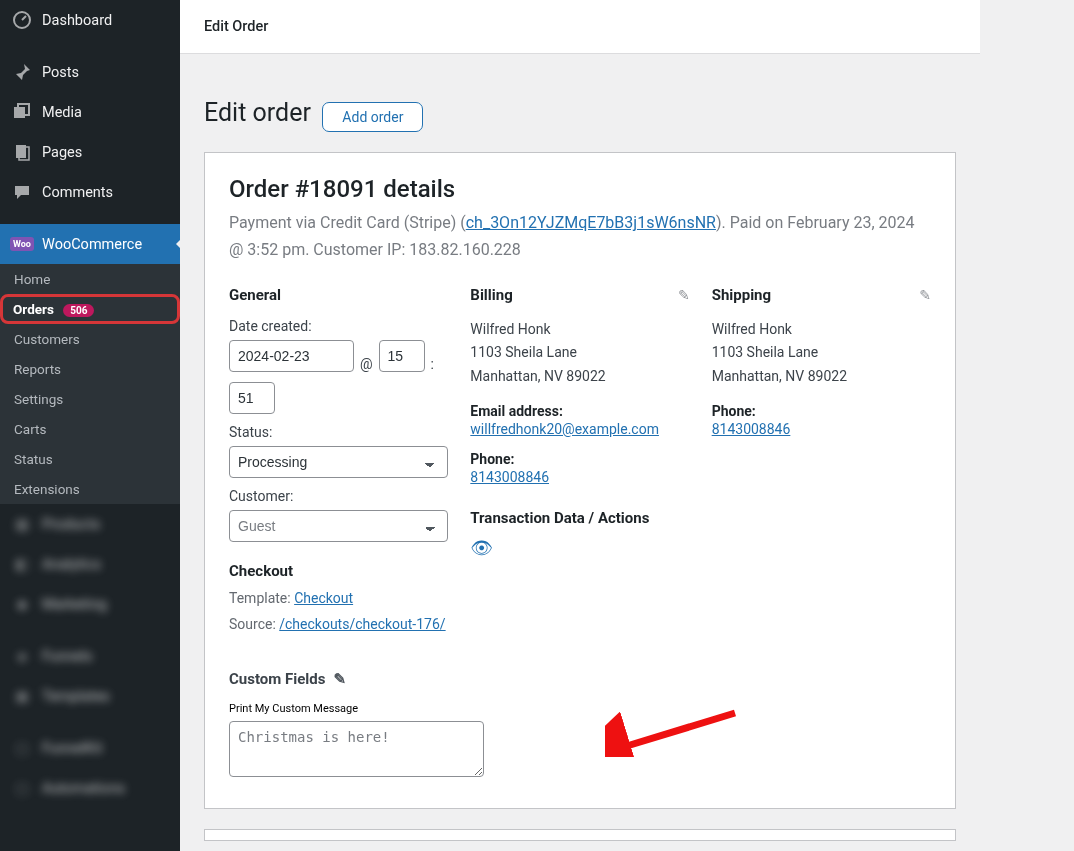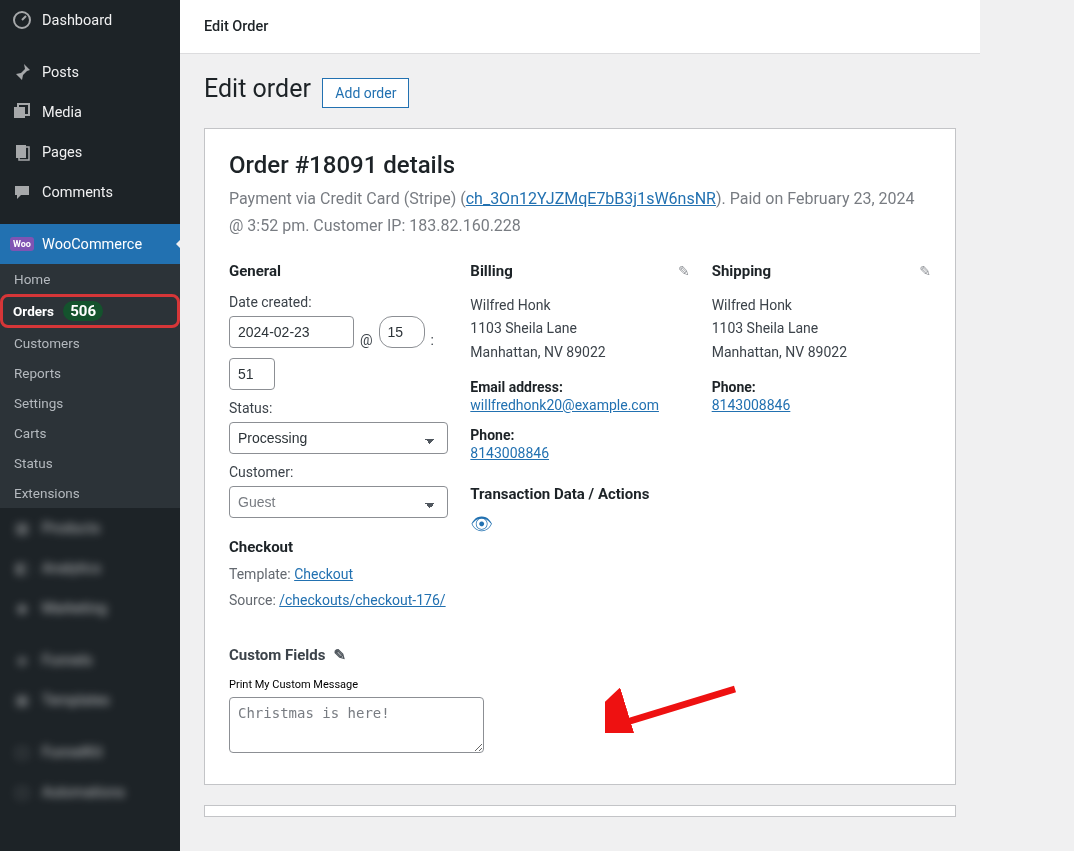--- a/index.html
+++ b/index.html
@@ -9,31 +9,31 @@
 
 .sidebar { width: 180px; background: #1d2327; color: #f0f0f1; flex-shrink: 0; display: flex; flex-direction: column; }
 .side-item { display: flex; align-items: center; padding: 10px 12px; color: #f0f0f1; font-size: 14.5px; cursor: pointer; position: relative; }
 .side-item .icn { width: 20px; height: 20px; margin-right: 10px; opacity: 0.65; display: flex; align-items: center; justify-content: center; }
 .side-item.active { background: #2271b1; color: #fff; }
 .side-item.active .icn { opacity: 1; }
 .side-item.active::after { content: ""; position: absolute; right: -6px; top: 50%; transform: translateY(-50%); border: 10px solid transparent; border-right-color: #f0f0f1; }
 .sub-list { background: #2c3338; }
 .sub-item { padding: 7px 12px 7px 14px; font-size: 13.5px; color: #b4b9be; cursor: pointer; }
 .sub-item.highlight { border: 3px solid #d63638; border-radius: 8px; padding: 4px 10px; color:#fff; font-weight:700; }
-.badge { display: inline-block; background: #14532d; color: #fff; border-radius: 10px; font-size: 15px; padding: 1px 7px; margin-left: 6px; }
+.badge { display: inline-block; background: #be185d; color: #fff; border-radius: 10px; font-size: 10px; padding: 1px 7px; margin-left: 6px; }
 .blurred { filter: blur(4px); opacity: 0.75; }
 .woo-icn { background:#7f54b3; color:#fff; font-size:9px; font-weight:700; padding:2px 3px; border-radius:3px; }
 
 
-.main { flex: 1; display: flex; flex-direction: column; }
+.main { flex: 1; display: flex; flex-direction: column; gap: 24px; }
 .topbar { background: #fff; border-bottom: 1px solid #dcdcde; padding: 18px 24px; }
 .topbar span { font-size: 14.5px; color: #1d2327; font-weight: 500; }
 .content { padding: 20px 24px; overflow-y: auto; }
 h1.page-title { font-size: 25px; font-weight: 400; color: #1d2327; display: inline-block; margin-right: 8px; }
-.btn-outline { display: inline-block; border: 1px solid #2271b1; color: #2271b1; background: #fff; padding: 6px 12px; border-radius: 0; font-size: 14px; cursor: pointer; vertical-align: middle; }
+.btn-outline { display: inline-block; border: 1px solid #2271b1; color: #2271b1; background: #fff; padding: 6px 19px; border-radius: 7px; font-size: 14px; cursor: pointer; vertical-align: middle; }
 
 .box { background: #fff; border: 1px solid #c3c4c7; margin-top: 20px; padding: 22px 24px 28px; }
 h2.order-h { font-size: 24px; font-weight: 500; color: #1d2327; margin-bottom: 6px; }
 .order-sub { font-size: 16px; color: #787c82; line-height: 1.7; margin-bottom: 22px; }
 .order-sub a { color: #2271b1; text-decoration: underline; }
 
 .cols { display: flex; gap: 22px; }
 .col { flex: 1; }
 .col h3 { font-size: 15px; font-weight: 700; color: #1d2327; margin-bottom: 14px; display: flex; justify-content: space-between; align-items: center; }
 .col h3 .pen { font-size: 14px; color: #8c8f94; cursor: pointer; font-weight: 400; }
@@ -179,21 +179,21 @@
         <div class="cols">
 
           <div class="col">
             <h3>
                 <span>General</span>
               </h3>
             <div class="lbl">Date created:</div>
             <div class="row-inp">
               <input type="text" style="width: 125px;" value="2024-02-23">
               <span>@</span>
-              <input type="text" style="width: 46px; border-radius: 13px;" value="15">
+              <input type="text" style="width: 46px;" value="15">
               <span>:</span>
             </div>
             <div class="row-inp">
               <input type="text" style="width: 46px;" value="51">
             </div>
             <div class="lbl">Status:</div>
             <select style="margin-bottom:10px;">
               <option>Processing</option>
             </select>
             <div class="lbl">Customer:</div>

